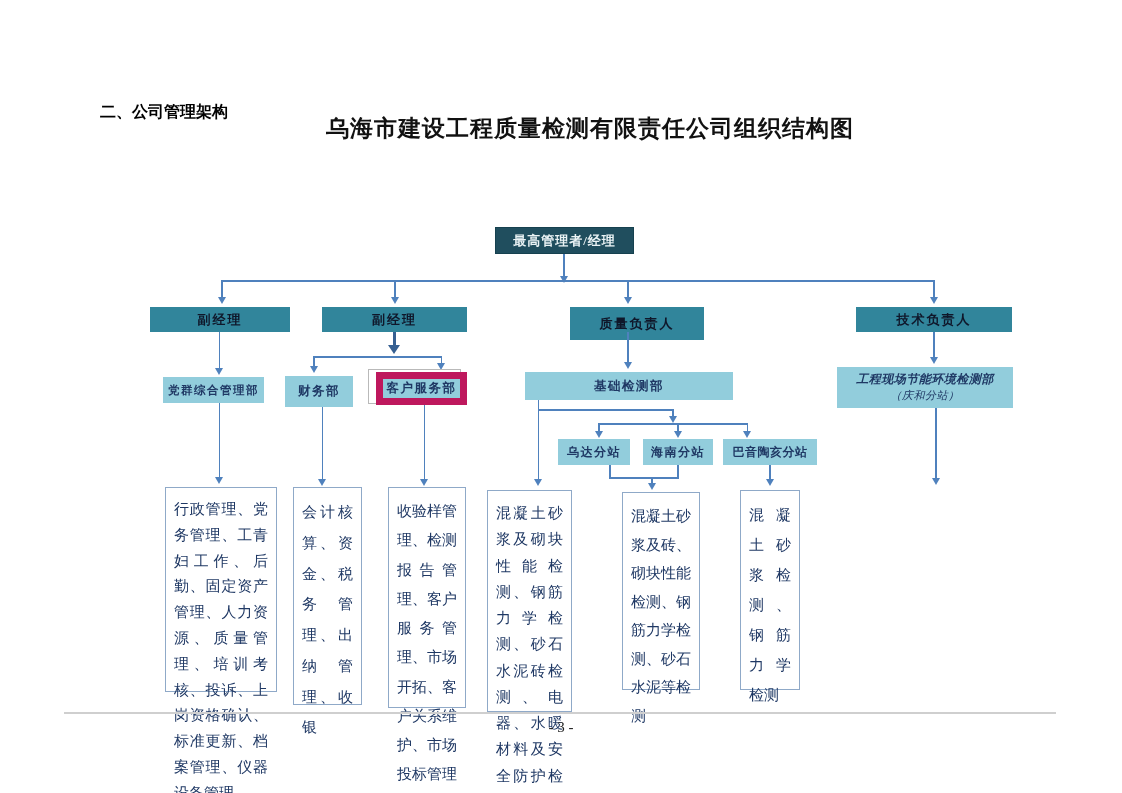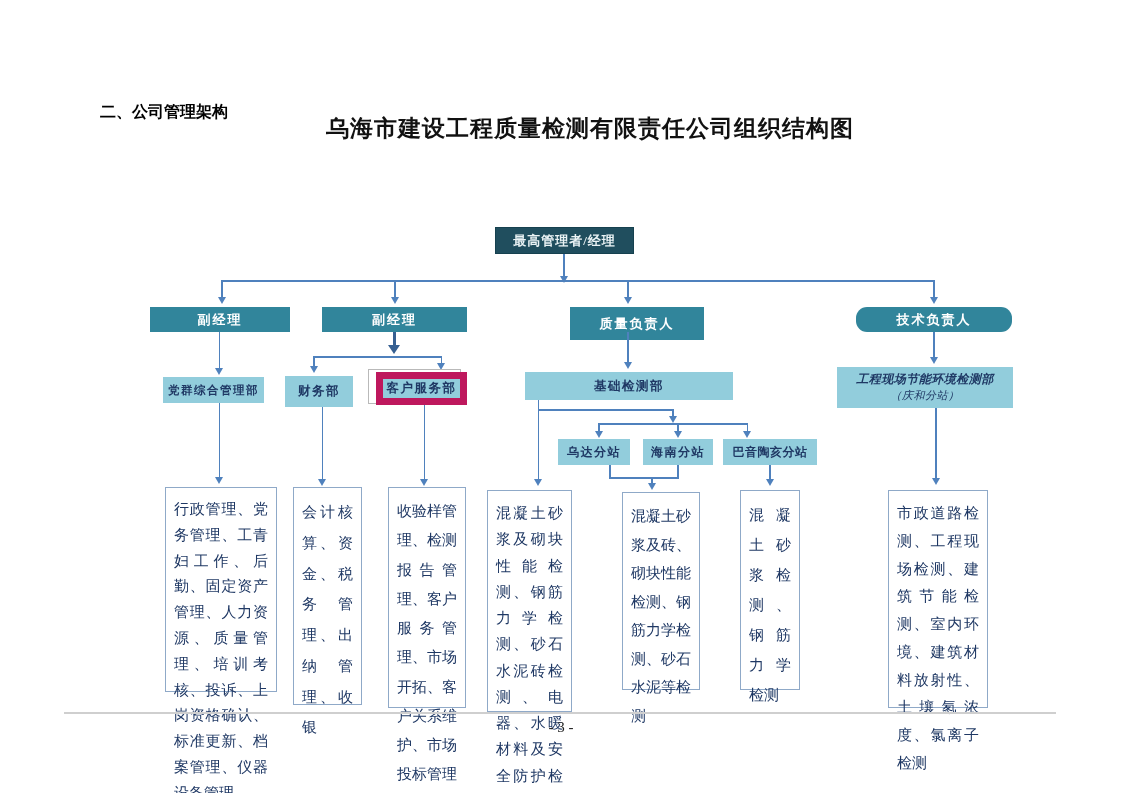--- a/index.html
+++ b/index.html
@@ -6,21 +6,21 @@
   #page{position:relative;width:1122px;height:793px;background:#ffffff;overflow:hidden;
         font-family:"Liberation Sans",sans-serif;}
   .section-heading{position:absolute;left:100px;top:102px;font-size:16px;font-weight:bold;color:#000;}
   .chart-title{position:absolute;left:250px;top:113px;width:680px;text-align:center;
         font-size:23px;font-weight:bold;color:#111;font-family:"Liberation Serif",serif;letter-spacing:1px;}
 
   .obox{position:absolute;display:flex;align-items:center;justify-content:center;
         box-sizing:border-box;text-align:center;}
   .lvl-top{background:#204E5E;border:1px solid #16414f;color:#EAF3F5;font-size:13px;font-weight:bold;
         font-family:"Liberation Serif",serif;letter-spacing:1px;}
-  .lvl2{background:#31859B;color:#ffffff;font-size:13px;font-weight:bold;
+  .lvl2{background:#31859B;color:#0f172a;font-size:13px;font-weight:bold;
         font-family:"Liberation Serif",serif;letter-spacing:2px;}
   .lvl3{background:#92CDDC;color:#1F3864;font-size:12.5px;font-weight:bold;
         font-family:"Liberation Serif",serif;letter-spacing:1.5px;}
   .lvl3-border{border:7px solid #be185d;}
   .ghost{position:absolute;background:#ffffff;border:1px solid #b9b9b9;}
   .two-line{flex-direction:column;line-height:1.45;font-style:italic;}
   .two-line .sub{font-size:11px;font-weight:normal;}
 
   .duty{position:absolute;background:#ffffff;border:1px solid #8FA9C8;box-sizing:border-box;
         padding:9px 8px;color:#1F3864;font-size:15px;line-height:1.72;
@@ -56,21 +56,21 @@
   <div class="vline" style="left:394px;top:280px;height:18px;"></div>
   <div class="arr" style="left:390.5px;top:297px;"></div>
   <div class="vline" style="left:627px;top:280px;height:18px;"></div>
   <div class="arr" style="left:623.5px;top:297px;"></div>
   <div class="vline" style="left:933px;top:280px;height:18px;"></div>
   <div class="arr" style="left:929.5px;top:297px;"></div>
 
   <div class="obox lvl2" style="left:150px;top:307px;width:140px;height:25px;">副经理</div>
   <div class="obox lvl2" style="left:322px;top:307px;width:145px;height:25px;">副经理</div>
   <div class="obox lvl2" style="left:570px;top:307px;width:134px;height:33px;">质量负责人</div>
-  <div class="obox lvl2" style="left:856px;top:307px;width:156px;height:25px;border-radius:11px;">技术负责人</div>
+  <div class="obox lvl2" style="left:856px;top:307px;width:156px;height:25px;">技术负责人</div>
 
   <div class="vline" style="left:218.5px;top:332px;height:37px;"></div>
   <div class="arr" style="left:215px;top:368px;"></div>
 
   <div class="vthick" style="left:392.5px;top:332px;height:14px;"></div>
   <div class="arr-big" style="left:388px;top:345px;"></div>
   <div class="hline" style="left:313px;top:356px;width:129px;"></div>
   <div class="vline" style="left:313px;top:356px;height:11px;"></div>
   <div class="arr" style="left:309.5px;top:366px;"></div>
   <div class="vline" style="left:440.5px;top:356px;height:8px;"></div>
@@ -128,18 +128,17 @@
   <div class="arr" style="left:318px;top:479px;"></div>
   <div class="vline" style="left:423.5px;top:405px;height:75px;"></div>
   <div class="arr" style="left:420px;top:479px;"></div>
 
   <div class="duty" style="left:165px;top:487px;width:112px;height:205px;">行政管理、党务管理、工青妇工作、后勤、固定资产管理、人力资源、质量管理、培训考核、投诉、上岗资格确认、标准更新、档案管理、仪器设备管理</div>
   <div class="duty" style="left:293px;top:487px;width:69px;height:218px;line-height:2.05;">会计核算、资金、税务管理、出纳管理、收银</div>
   <div class="duty" style="left:388px;top:487px;width:78px;height:221px;line-height:1.95;">收验样管理、检测报告管理、客户服务管理、市场开拓、客户关系维护、市场投标管理</div>
   <div class="duty" style="left:487px;top:490px;width:85px;height:222px;line-height:1.75;">混凝土砂浆及砌块性能检测、钢筋力学检测、砂石水泥砖检测、电器、水暖材料及安全防护检测、掺和料检测</div>
   <div class="duty" style="left:622px;top:492px;width:78px;height:198px;line-height:1.9;">混凝土砂浆及砖、砌块性能检测、钢筋力学检测、砂石水泥等检测</div>
   <div class="duty" style="left:740px;top:490px;width:60px;height:200px;line-height:2.0;">混凝土砂浆检测、钢筋力学检测</div>
-  <div class="duty" style="left:888px;top:490px;width:100px;height:218px;line-height:1.85;">市政道路检测、工程现场检测、建筑节能检测、室内环境、建筑材料放射性、土壤氡浓度、氯离子检测</div>
 
   <div class="footer-rule"></div>
   <div class="page-number">- 3 -</div>
 
 </div>
 
 </body></html>

